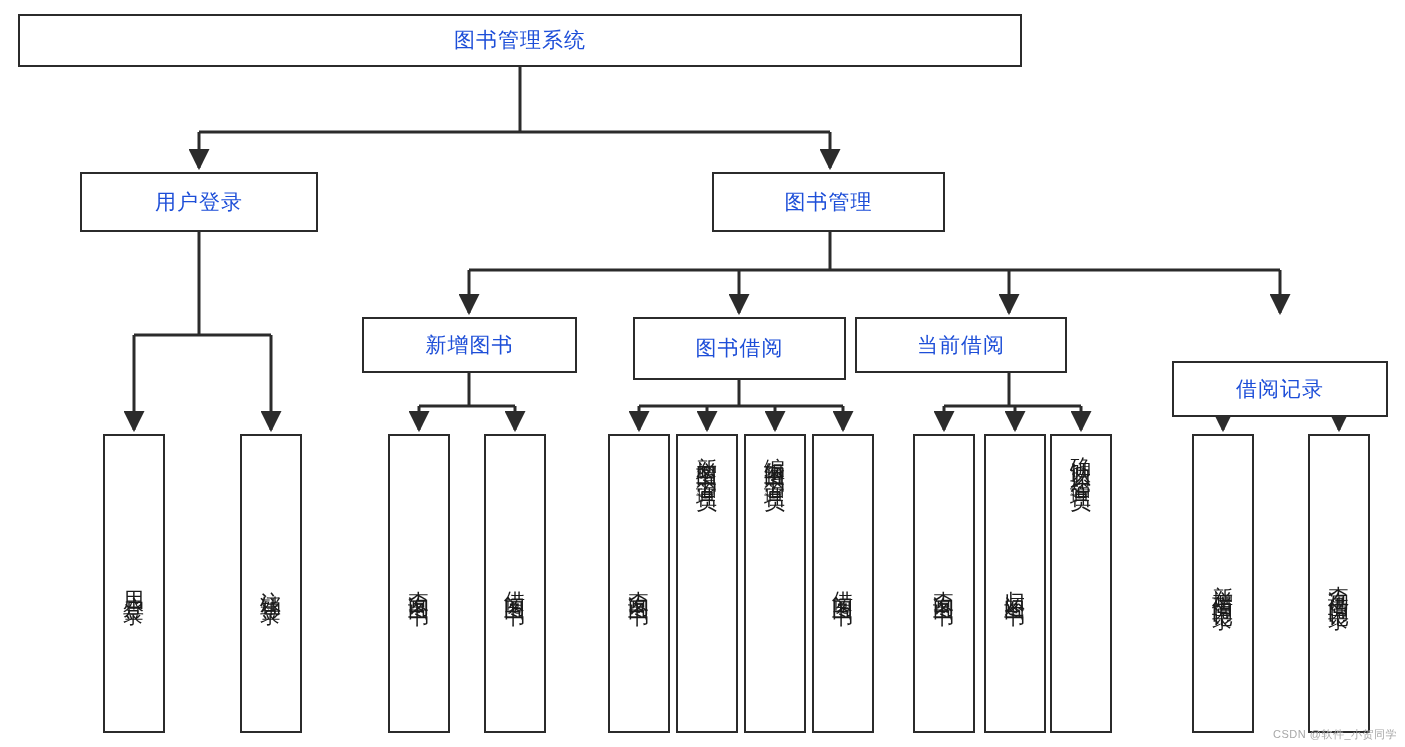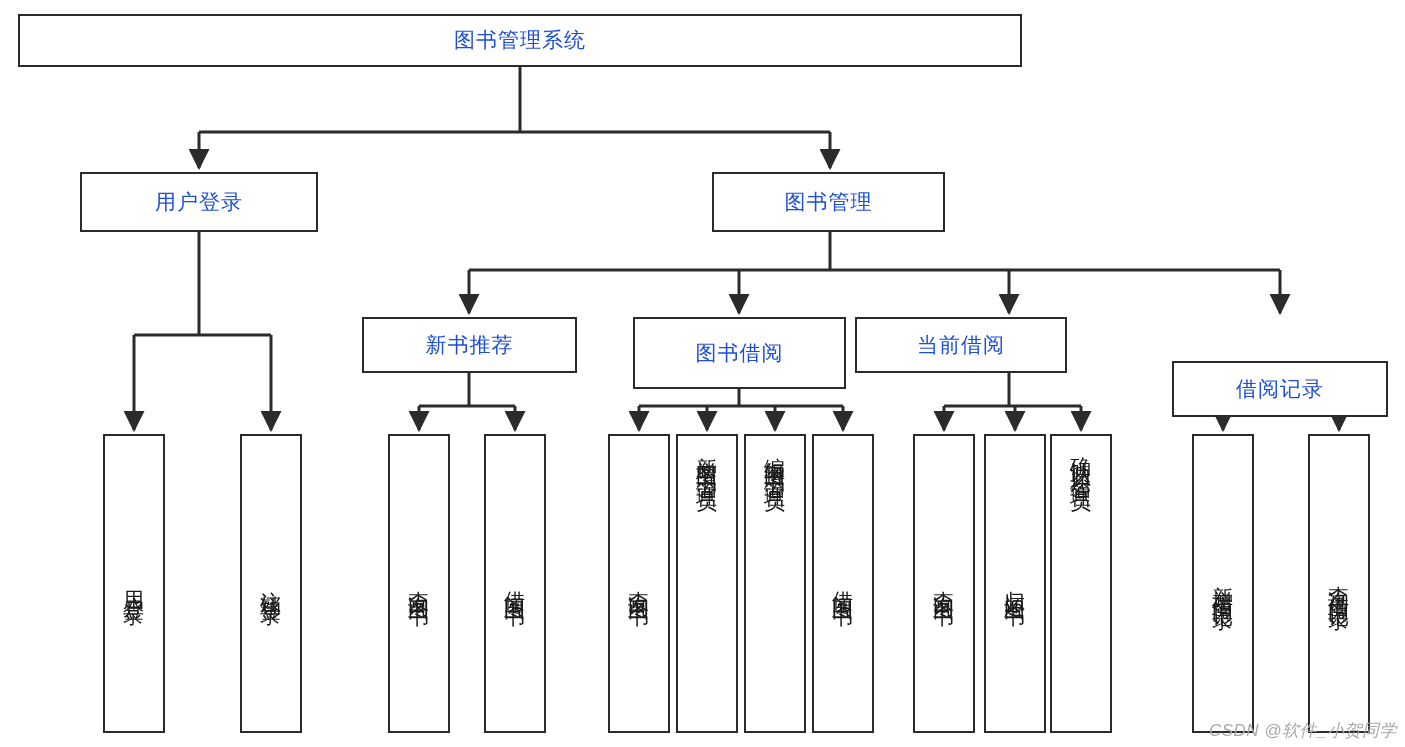--- a/index.html
+++ b/index.html
@@ -54,25 +54,24 @@
     color: #1a1a1a;
     letter-spacing: 5px;
     line-height: 1;
     white-space: nowrap;
     padding: 4px 0;
   }
   .watermark {
     position: absolute;
     right: 8px;
     bottom: 5px;
-    font-size: 17px;
+    font-size: 11px;
     color: #a8a8a8;
     letter-spacing: 0.5px;
     white-space: nowrap;
-    font-style: italic;
   }
 </style>
 </head>
 <body>
 
 <svg id="canvas" viewBox="0 0 1405 747">
   <defs>
     <marker id="arrow" viewBox="0 0 10 10" refX="9" refY="5" markerWidth="7" markerHeight="7" orient="auto-start-reverse">
       <path d="M 0 0 L 10 5 L 0 10 z" fill="#2b2b2b"></path>
     </marker>
@@ -125,23 +124,23 @@
     <div class="node-box" style="left: 18px; top: 14px; width: 1004px; height: 53px;">
       <span class="node-label">图书管理系统</span>
     </div>
     <div class="node-box" style="left: 80px; top: 172px; width: 238px; height: 60px;">
       <span class="node-label">用户登录</span>
     </div>
     <div class="node-box" style="left: 712px; top: 172px; width: 233px; height: 60px;">
       <span class="node-label">图书管理</span>
     </div>
     <div class="node-box" style="left: 362px; top: 317px; width: 215px; height: 56px;">
-      <span class="node-label">新书推荐</span>
+      <span class="node-label">新增图书</span>
     </div>
-    <div class="node-box" style="left: 633px; top: 317px; width: 213px; height: 72px;">
+    <div class="node-box" style="left: 633px; top: 317px; width: 213px; height: 63px;">
       <span class="node-label">图书借阅</span>
     </div>
     <div class="node-box" style="left: 855px; top: 317px; width: 212px; height: 56px;">
       <span class="node-label">当前借阅</span>
     </div>
     <div class="node-box" style="left: 1172px; top: 317px; width: 216px; height: 56px; margin-top: 44px;">
       <span class="node-label">借阅记录</span>
     </div>
     <div class="leaf-box v-center" style="left: 103px; top: 434px; width: 62px; height: 299px;">
       <span class="leaf-label">用户登录</span>

